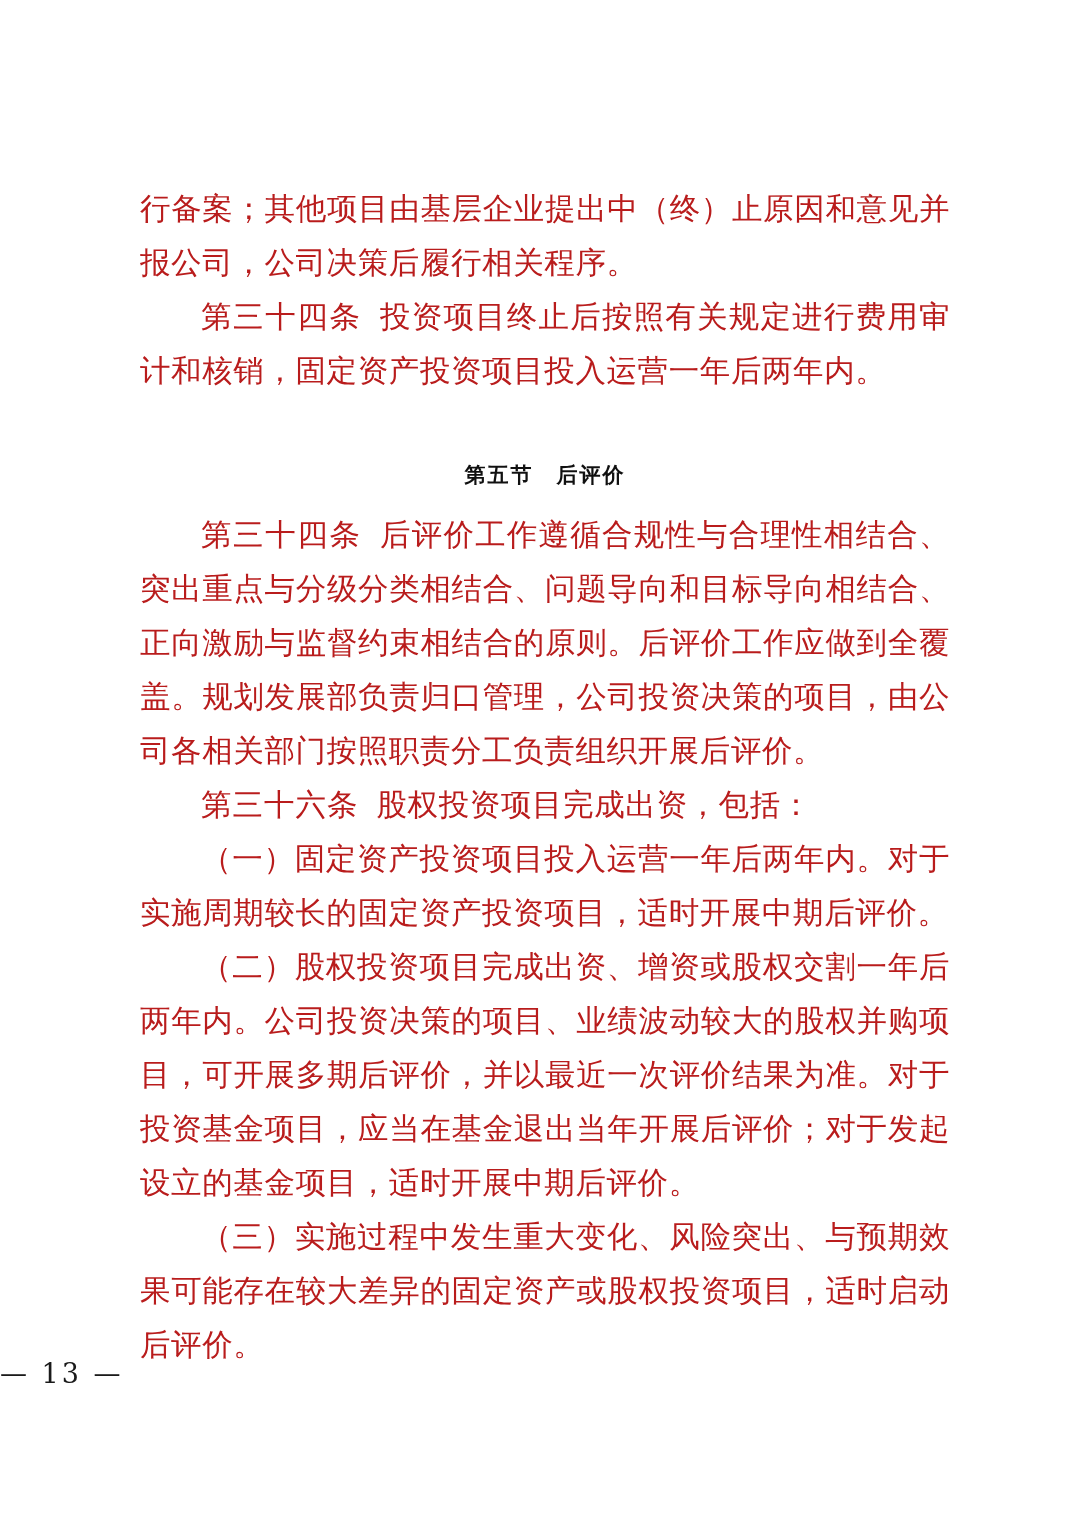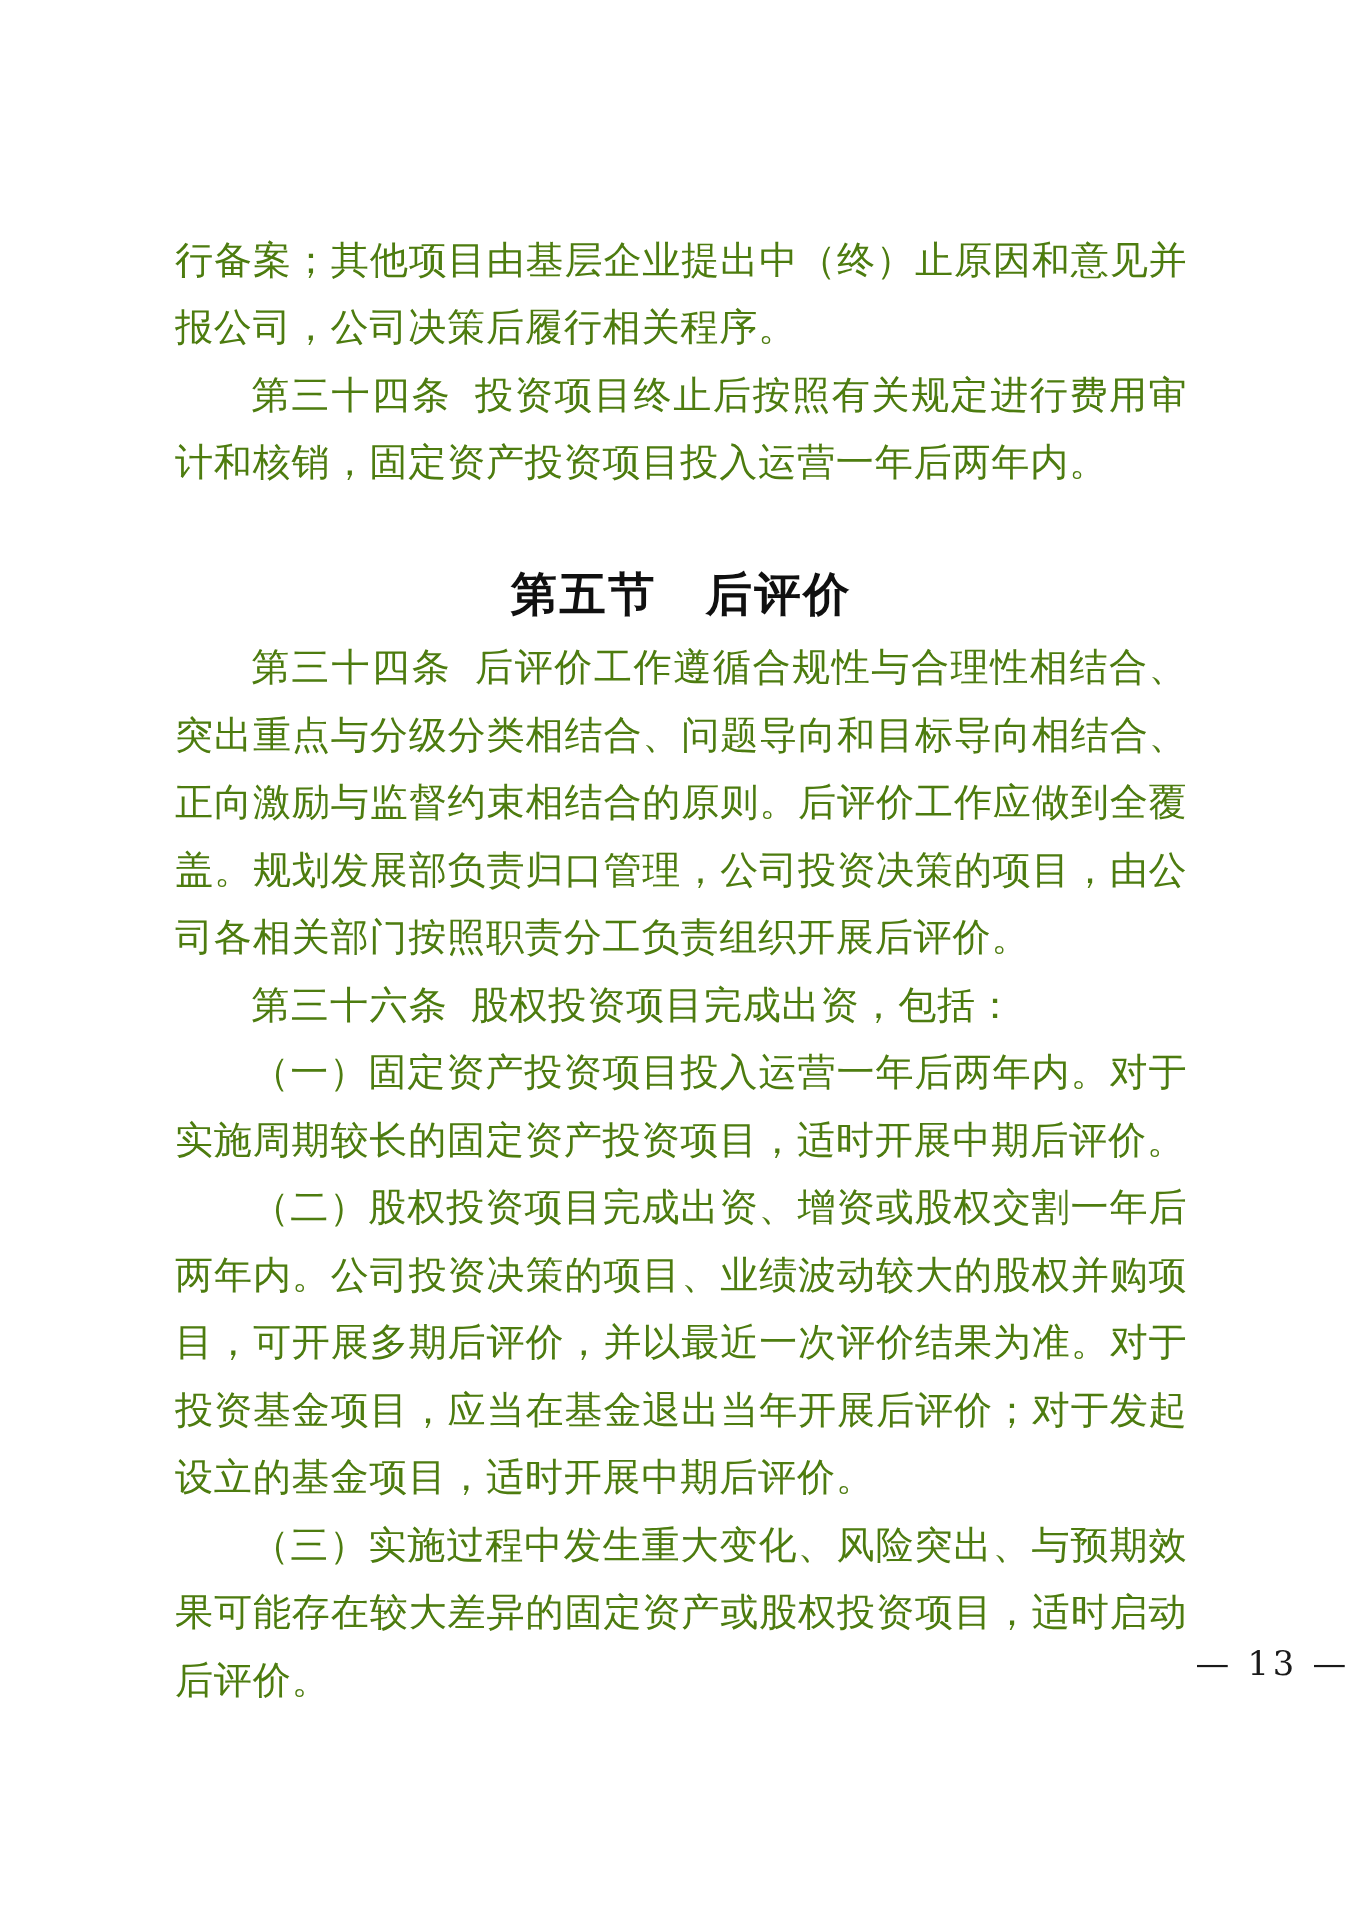--- a/index.html
+++ b/index.html
@@ -26,50 +26,50 @@
     top: 182px;
     width: 810px;
   }
   .para {
     font-size: 30.5px;
     line-height: 54px;
     letter-spacing: 0.6px;
     text-align: justify;
     text-justify: inter-ideograph;
     margin: 0 0 0 0;
-    color: #4d7c0f;
+    color: #b91c1c;
     font-weight: 400;
   }
   .indent {
     text-indent: 61px;
   }
   .section-title {
-    font-size: 37px;
+    font-size: 21px;
     line-height: 54px;
     font-weight: bold;
     text-align: center;
     letter-spacing: 2px;
     color: #101010;
   }
   .spacer-title-top { height: 50px; }
   .spacer-title-bottom { height: 6px; }
   .art-label {
     font-weight: normal;
     letter-spacing: 1px;
   }
   .art-gap {
     display: inline-block;
     width: 18px;
   }
   .footer {
     position: absolute;
     left: 0;
     right: 0;
-    top: 1316px;
-    text-align: right;
+    top: 1358px;
+    text-align: left;
     font-size: 27px;
     letter-spacing: 3px;
     color: #1a1a1a;
   }
 </style>
 </head>
 <body>
 
 <div class="page">
 

